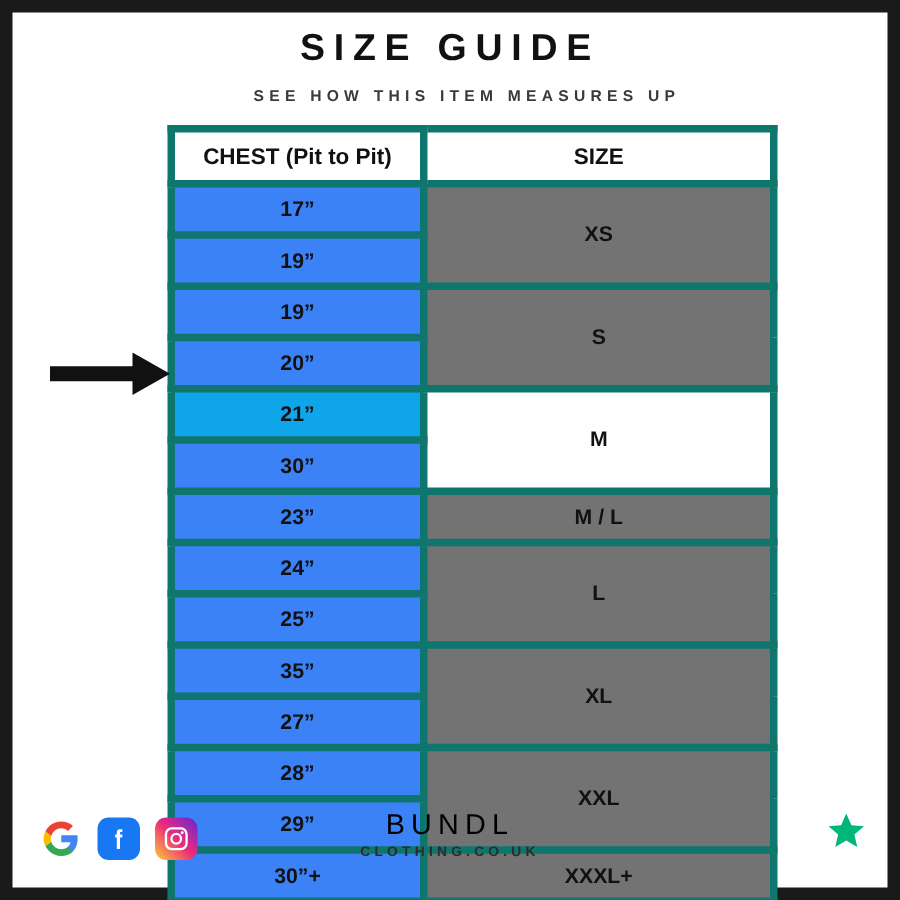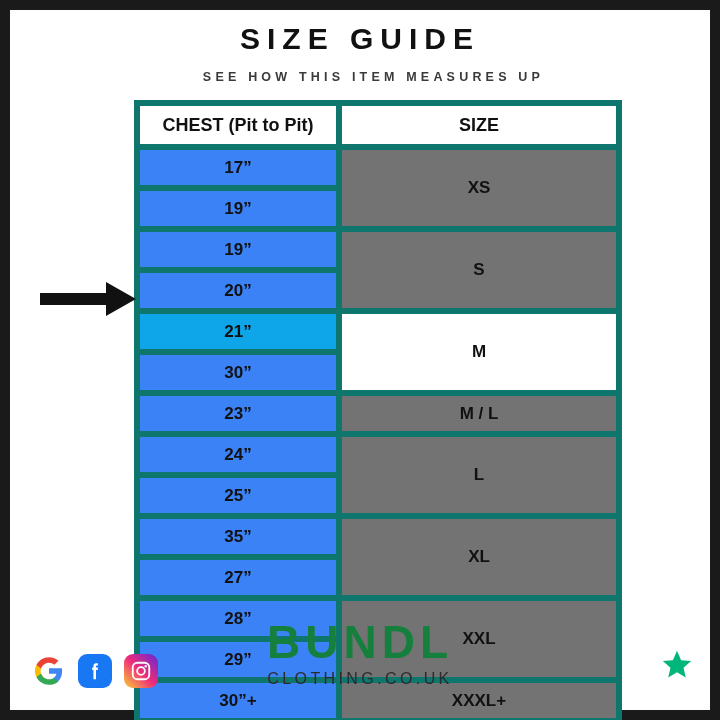--- a/index.html
+++ b/index.html
@@ -110,29 +110,29 @@
     justify-content: center;
   }
   .brand {
     position: absolute;
     left: 0;
     right: 0;
     bottom: 8px;
     text-align: center;
   }
   .brand-name {
-    font-size: 46px;
-    font-weight: bold;
+    font-size: 23px;
+    font-weight: normal;
     letter-spacing: 5px;
-    color: #15803d;
+    color: #000000;
     line-height: 1;
   }
   .brand-sub {
-    font-size: 16px;
-    font-weight: normal;
+    font-size: 11px;
+    font-weight: bold;
     letter-spacing: 3.4px;
     color: #2b2b2b;
     margin-top: 5px;
   }
   .trustpilot {
     position: absolute;
     right: 16px;
     bottom: 14px;
     display: flex;
     align-items: center;

